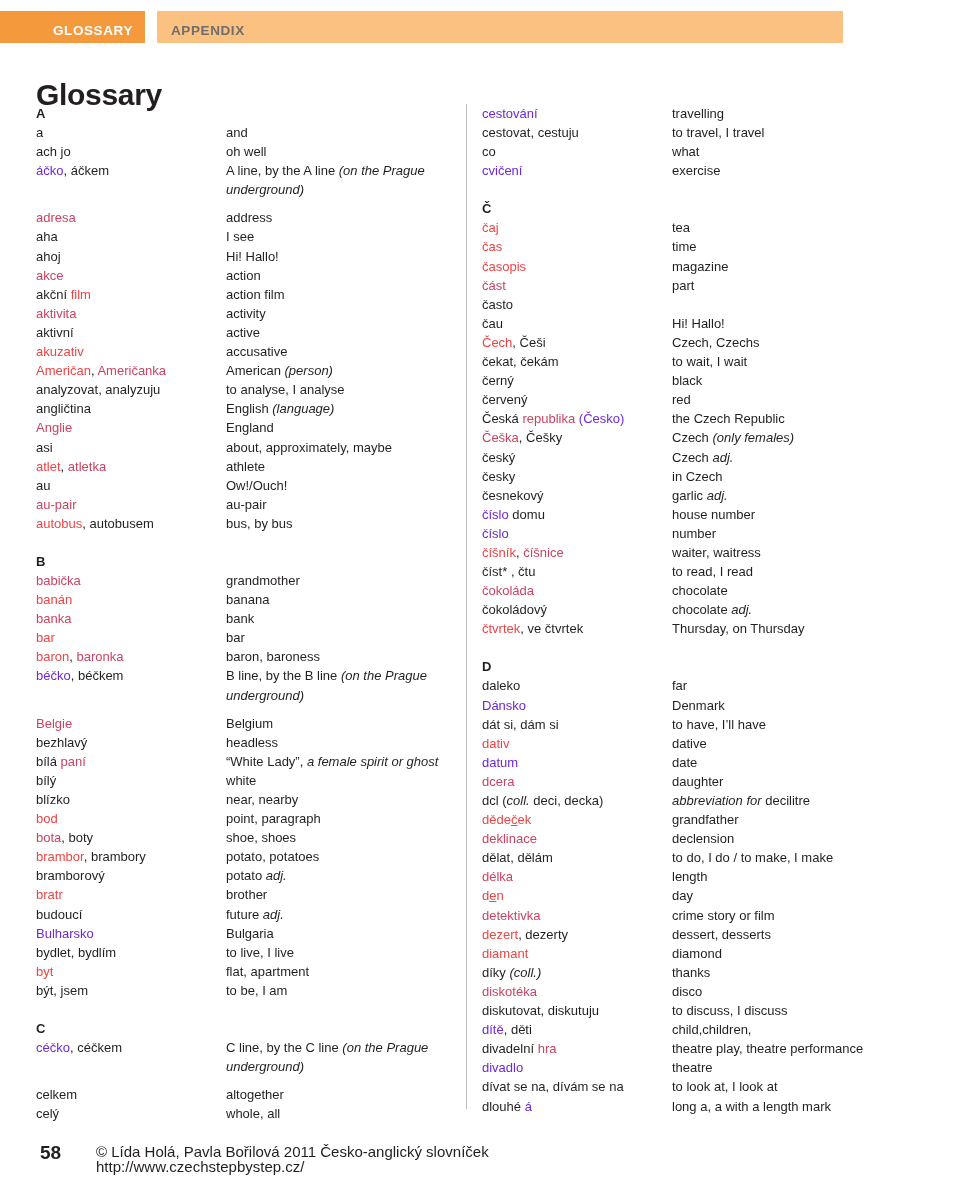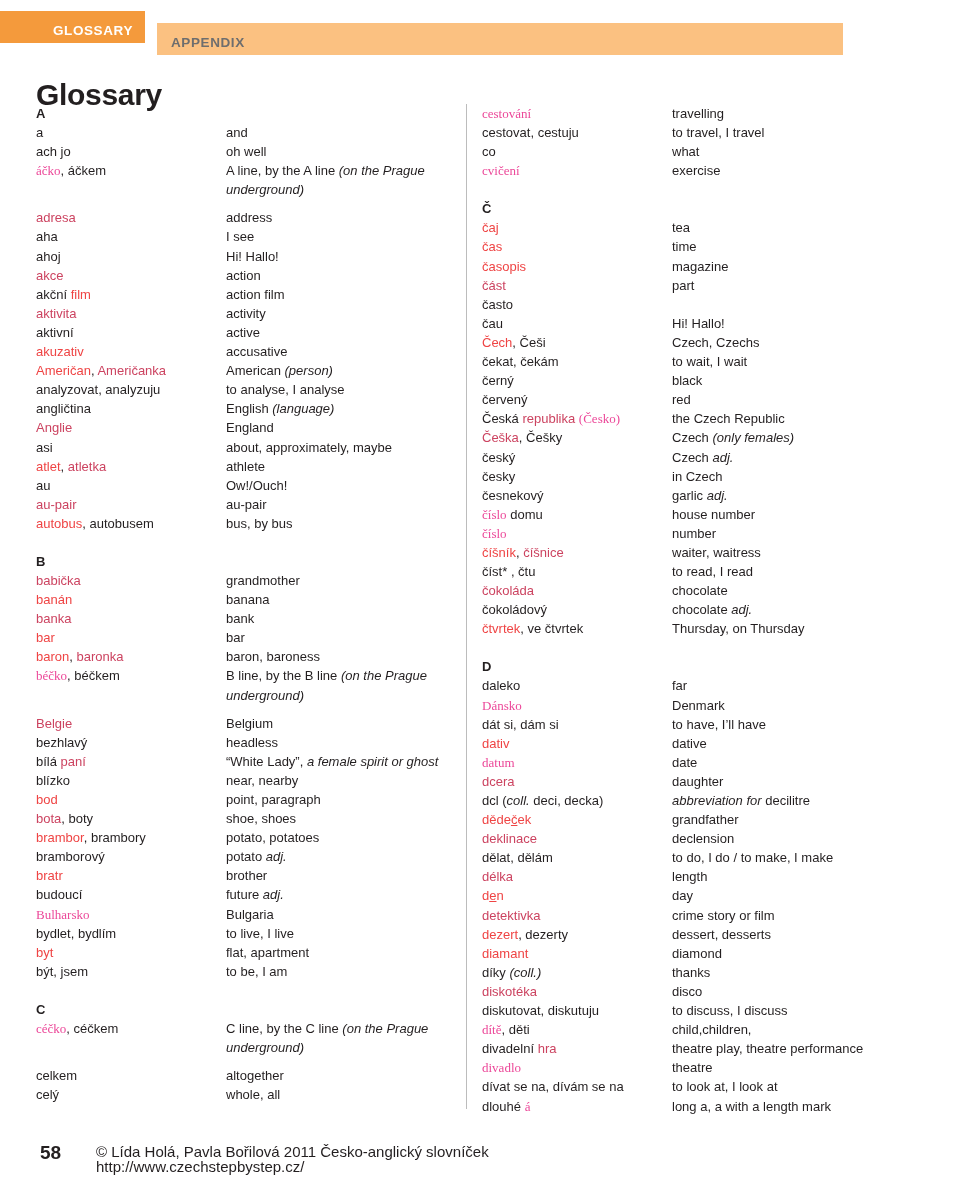--- a/index.html
+++ b/index.html
@@ -28,21 +28,21 @@
     position: absolute;
     left: 0;
     top: 0;
     width: 145px;
     height: 32px;
     background: #f49a3c;
   }
   .band-secondary {
     position: absolute;
     left: 157px;
-    top: 12px;
+    top: 0;
     width: 686px;
     height: 32px;
     background: #fbc181;
   }
   .band-primary-label {
     position: absolute;
     right: 12px;
     bottom: 5px;
     font-size: 13.5px;
     font-weight: bold;
@@ -120,21 +120,21 @@
   }
   .entry .def {
     flex: 1 1 auto;
   }
   .entry.wrap .def { max-width: 240px; }
   .spacer-sm { height: 9px; }
 
   
   .m { color: #ef4444; }   
   .f { color: #cc4360; }   
-  .n { color: #ec4899; font-family: Liberation Serif, serif; }   
+  .n { color: #6d28d9; }   
   .it { font-style: italic; }
   .ul { text-decoration: underline; }
 
   
   .footer {
     position: absolute;
     left: 0;
     top: 1128px;
     width: 960px;
     height: 56px;
@@ -289,20 +289,24 @@
       </div>
       <div class="entry">
         <span class="term">bezhlavý</span>
         <span class="def">headless</span>
       </div>
       <div class="entry">
         <span class="term">bílá <span class="f">paní</span></span>
         <span class="def">“White Lady”, <span class="it">a female spirit or ghost</span></span>
       </div>
       <div class="entry">
+        <span class="term">bílý</span>
+        <span class="def">white</span>
+      </div>
+      <div class="entry">
         <span class="term">blízko</span>
         <span class="def">near, nearby</span>
       </div>
       <div class="entry">
         <span class="term"><span class="m">bod</span></span>
         <span class="def">point, paragraph</span>
       </div>
       <div class="entry">
         <span class="term"><span class="f">bota</span>, boty</span>
         <span class="def">shoe, shoes</span>

